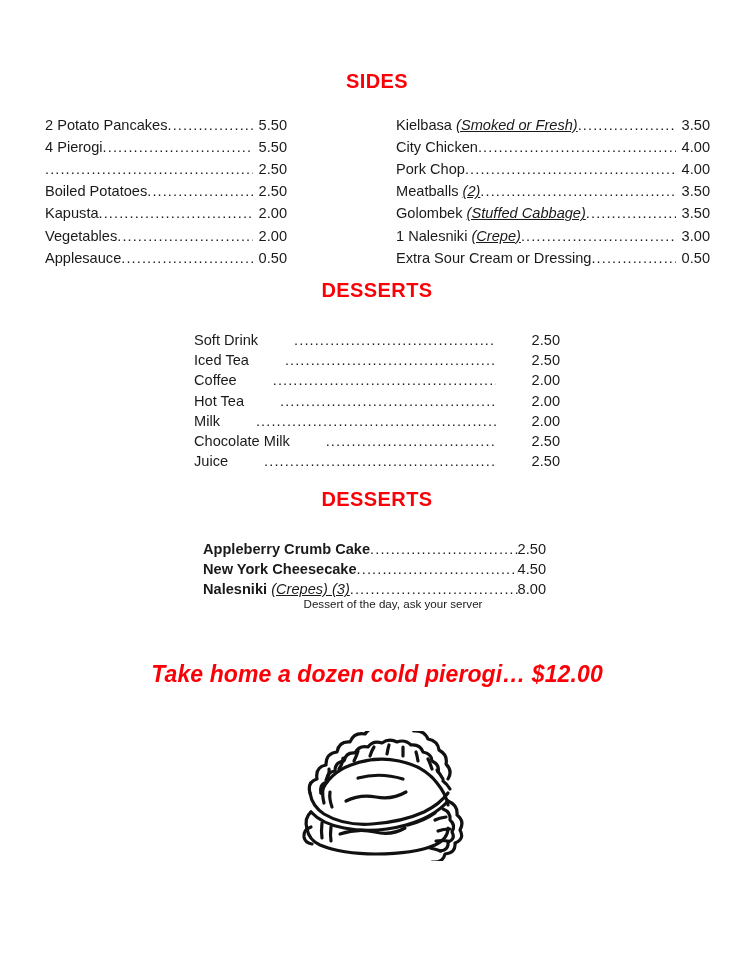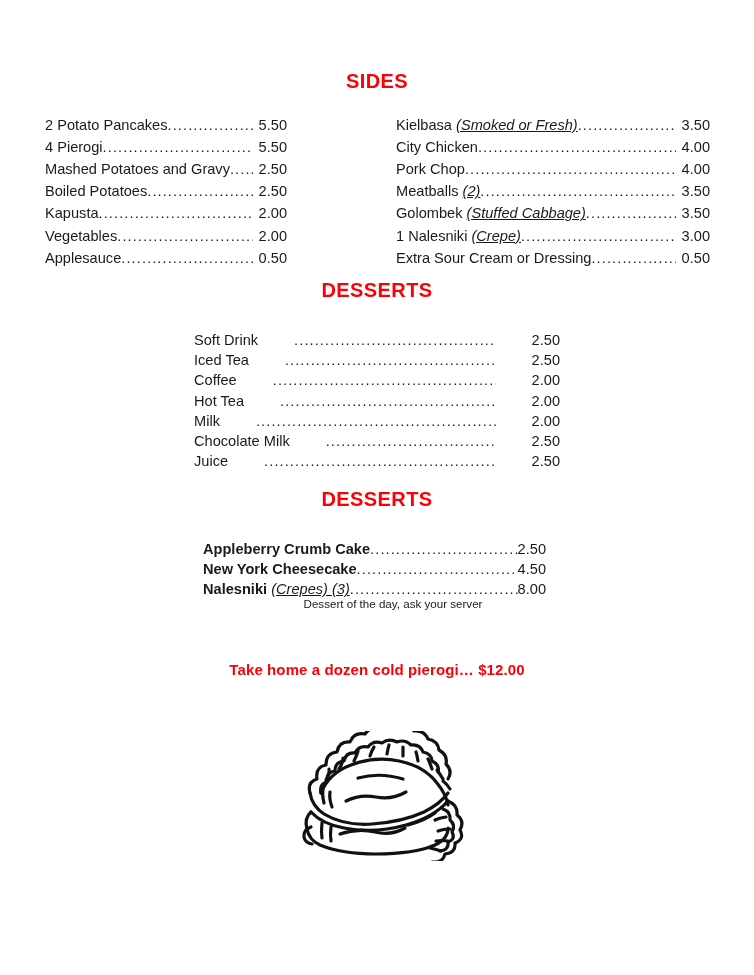--- a/index.html
+++ b/index.html
@@ -99,21 +99,22 @@
 
   
   #promo {
     position: absolute;
     left: 0;
     top: 661px;
     width: 100%;
     text-align: center;
     color: #fb0007;
     font-weight: bold;
-    font-size: 15px;
+    font-style: italic;
+    font-size: 23px;
     letter-spacing: 0.1px;
   }
 
   
   #pierogi-illustration {
     position: absolute;
     left: 296px;
     top: 731px;
     width: 172px;
     height: 130px;
@@ -129,21 +130,20 @@
       <span class="label">2 Potato Pancakes</span>
       <span class="leader">....................................................................................................................</span>
       <span class="price">5.50</span>
     </div>
     <div class="row">
       <span class="label">4 Pierogi</span>
       <span class="leader">....................................................................................................................</span>
       <span class="price">5.50</span>
     </div>
     <div class="row">
-      <span class="label">Mashed Potatoes and Gravy</span>
       <span class="leader">....................................................................................................................</span>
       <span class="price">2.50</span>
     </div>
     <div class="row">
       <span class="label">Boiled Potatoes</span>
       <span class="leader">....................................................................................................................</span>
       <span class="price">2.50</span>
     </div>
     <div class="row">
       <span class="label">Kapusta</span>

